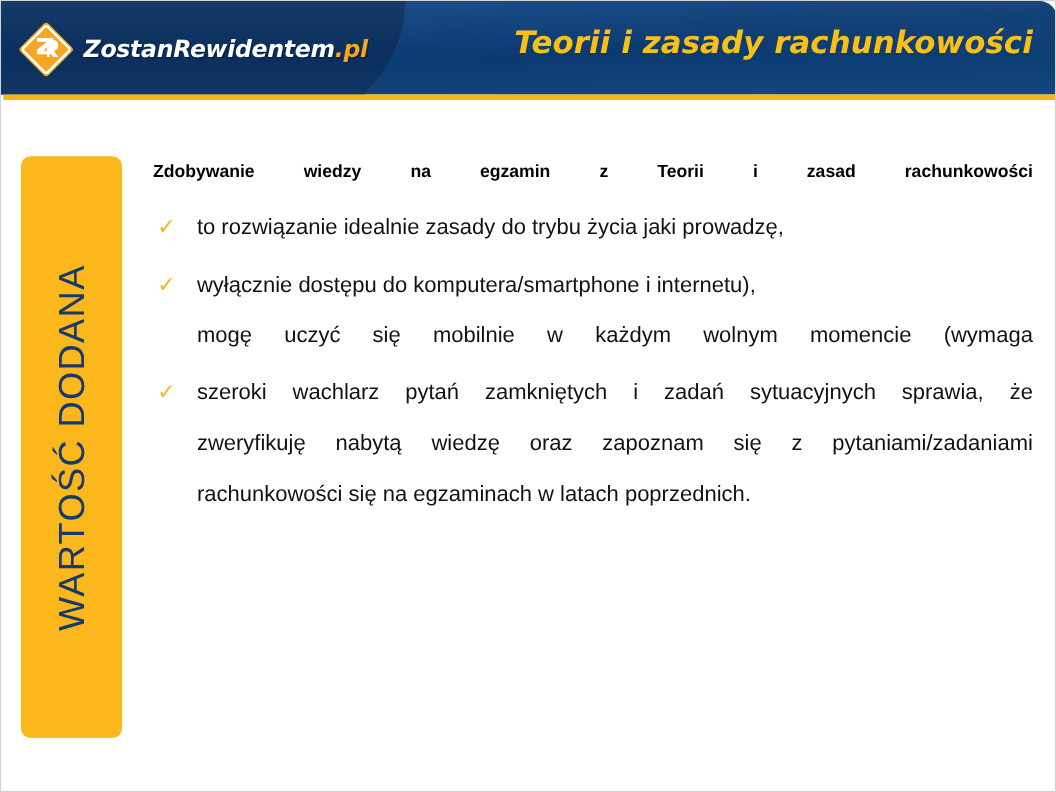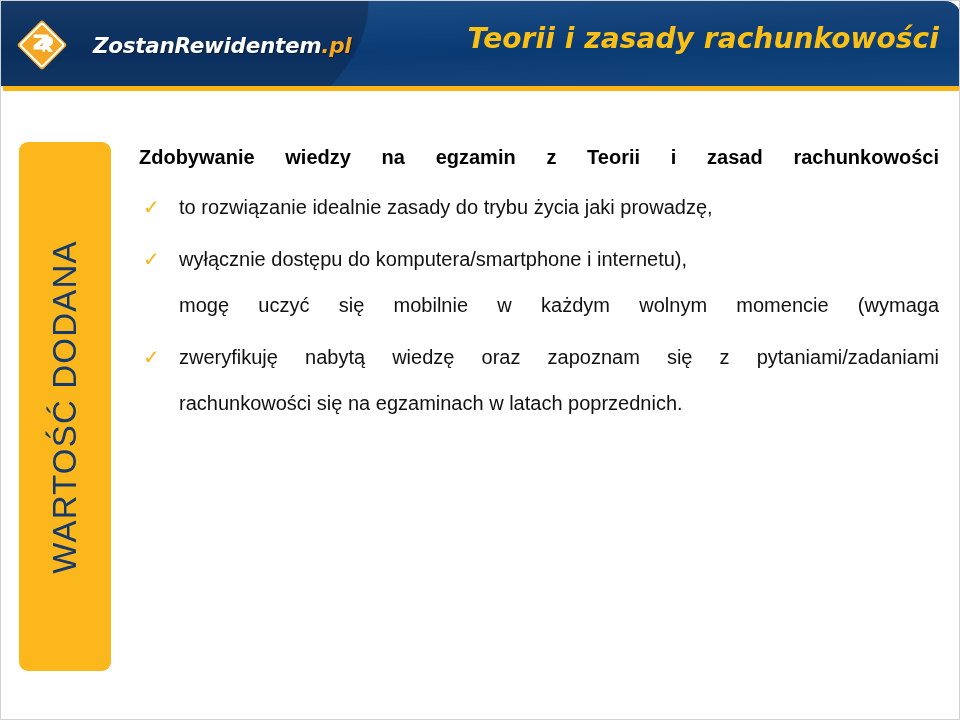--- a/index.html
+++ b/index.html
@@ -70,21 +70,21 @@
   }
 
   
   #logo {
     position: absolute;
     left: 16px;
     top: 18px;
     height: 52px;
     display: flex;
     align-items: center;
-    gap: 26px;
+    gap: 9px;
   }
   #logo-mark {
     width: 50px;
     height: 50px;
     flex: 0 0 50px;
     position: relative;
   }
   #logo-text {
     font-family: "DejaVu Sans", sans-serif;
     font-style: italic;
@@ -139,21 +139,21 @@
   #content {
     position: absolute;
     left: 138px;
     top: 133px;
     width: 806px;
   }
 
   #intro {
     font-family: "Liberation Sans", sans-serif;
     font-weight: bold;
-    font-size: 20px;
+    font-size: 16px;
     line-height: 46px;
     color: #000000;
     text-align: justify;
     margin: 0 0 4px 0;
     width: 800px;
   }
   #intro .line1 { display: block; text-align: justify; text-align-last: justify; }
   #intro .line2 { display: block; text-align: justify; text-align-last: justify; }
 
   ul#bullets {
@@ -240,20 +240,21 @@
       </li>
 
       <li>
         <span class="check">✓</span>
         <span class="seg l">wyłącznie dostępu do komputera/smartphone i internetu),</span>
         <span class="seg j">mogę uczyć się mobilnie w każdym wolnym momencie (wymaga</span>
       </li>
 
       <li>
         <span class="check">✓</span>
+        <span class="seg j">szeroki wachlarz pytań zamkniętych i zadań sytuacyjnych sprawia, że</span>
         <span class="seg j">zweryfikuję nabytą wiedzę oraz zapoznam się z pytaniami/zadaniami</span>
         <span class="seg l">rachunkowości się na egzaminach w latach poprzednich.</span>
       </li>
 
     </ul>
   </div>
 
 </div>
 
 </body></html>

